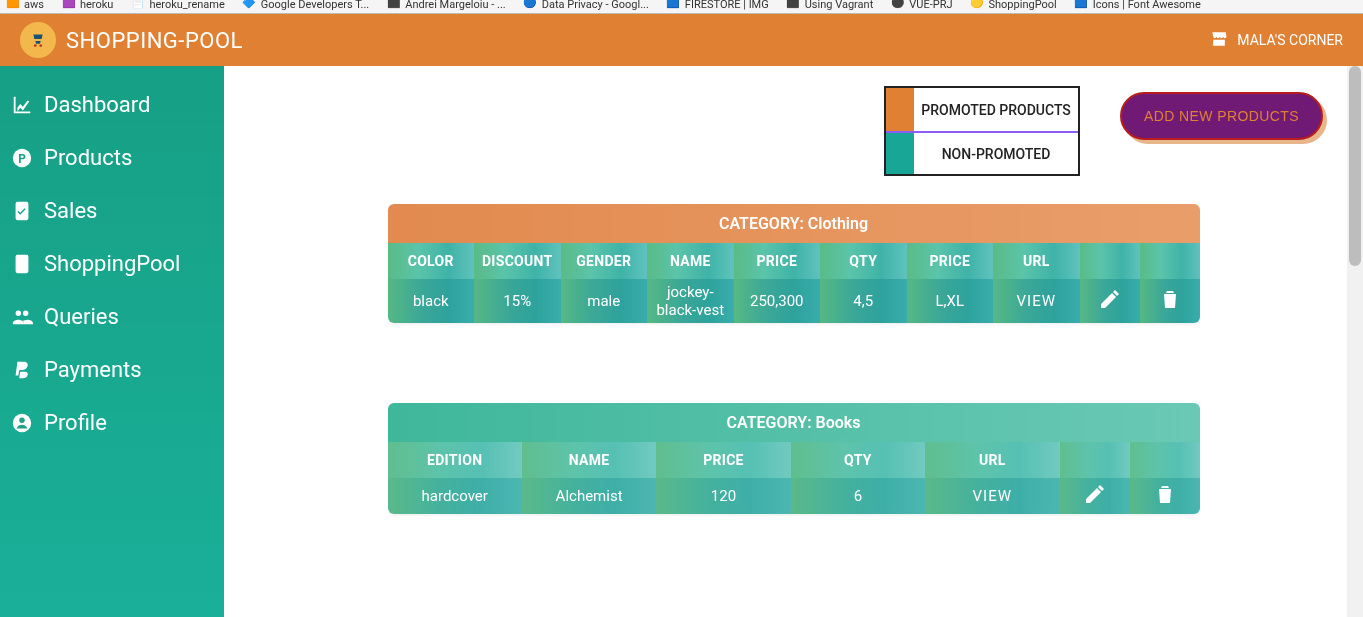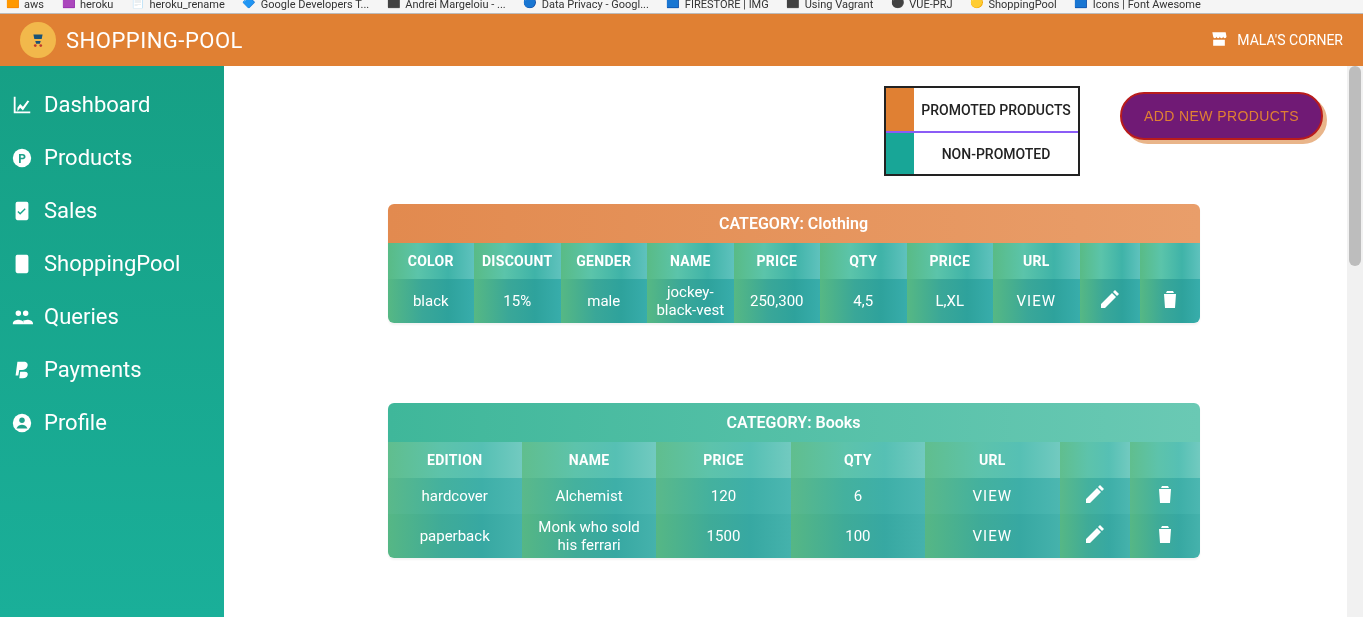--- a/index.html
+++ b/index.html
@@ -385,33 +385,20 @@
             <td>120</td>
             <td>6</td>
             <td><span class="view-link">VIEW</span></td>
             <td><span class="act-ico"><svg viewBox="0 0 24 24">
                     <path d="M3 17l11-11 4 4L7 21H3zM15 5l2-2 4 4-2 2z"></path>
                   </svg></span></td>
             <td><span class="act-ico"><svg viewBox="0 0 24 24">
                     <path d="M6 7h12l-1 14H7zM9 4h6l1 2H8zM9 10h2v8H9zm4 0h2v8h-2z"></path>
                   </svg></span></td>
           </tr>
-          <tr>
-            <td>paperback</td>
-            <td>Monk who sold his ferrari</td>
-            <td>1500</td>
-            <td>100</td>
-            <td><span class="view-link">VIEW</span></td>
-            <td><span class="act-ico"><svg viewBox="0 0 24 24">
-                    <path d="M3 17l11-11 4 4L7 21H3zM15 5l2-2 4 4-2 2z"></path>
-                  </svg></span></td>
-            <td><span class="act-ico"><svg viewBox="0 0 24 24">
-                    <path d="M6 7h12l-1 14H7zM9 4h6l1 2H8zM9 10h2v8H9zm4 0h2v8h-2z"></path>
-                  </svg></span></td>
-          </tr>
         </tbody>
       </table>
     </div>
 
     <div class="main-scroll">
       <div class="thumb"></div>
     </div>
   </div>
 </div>
 

